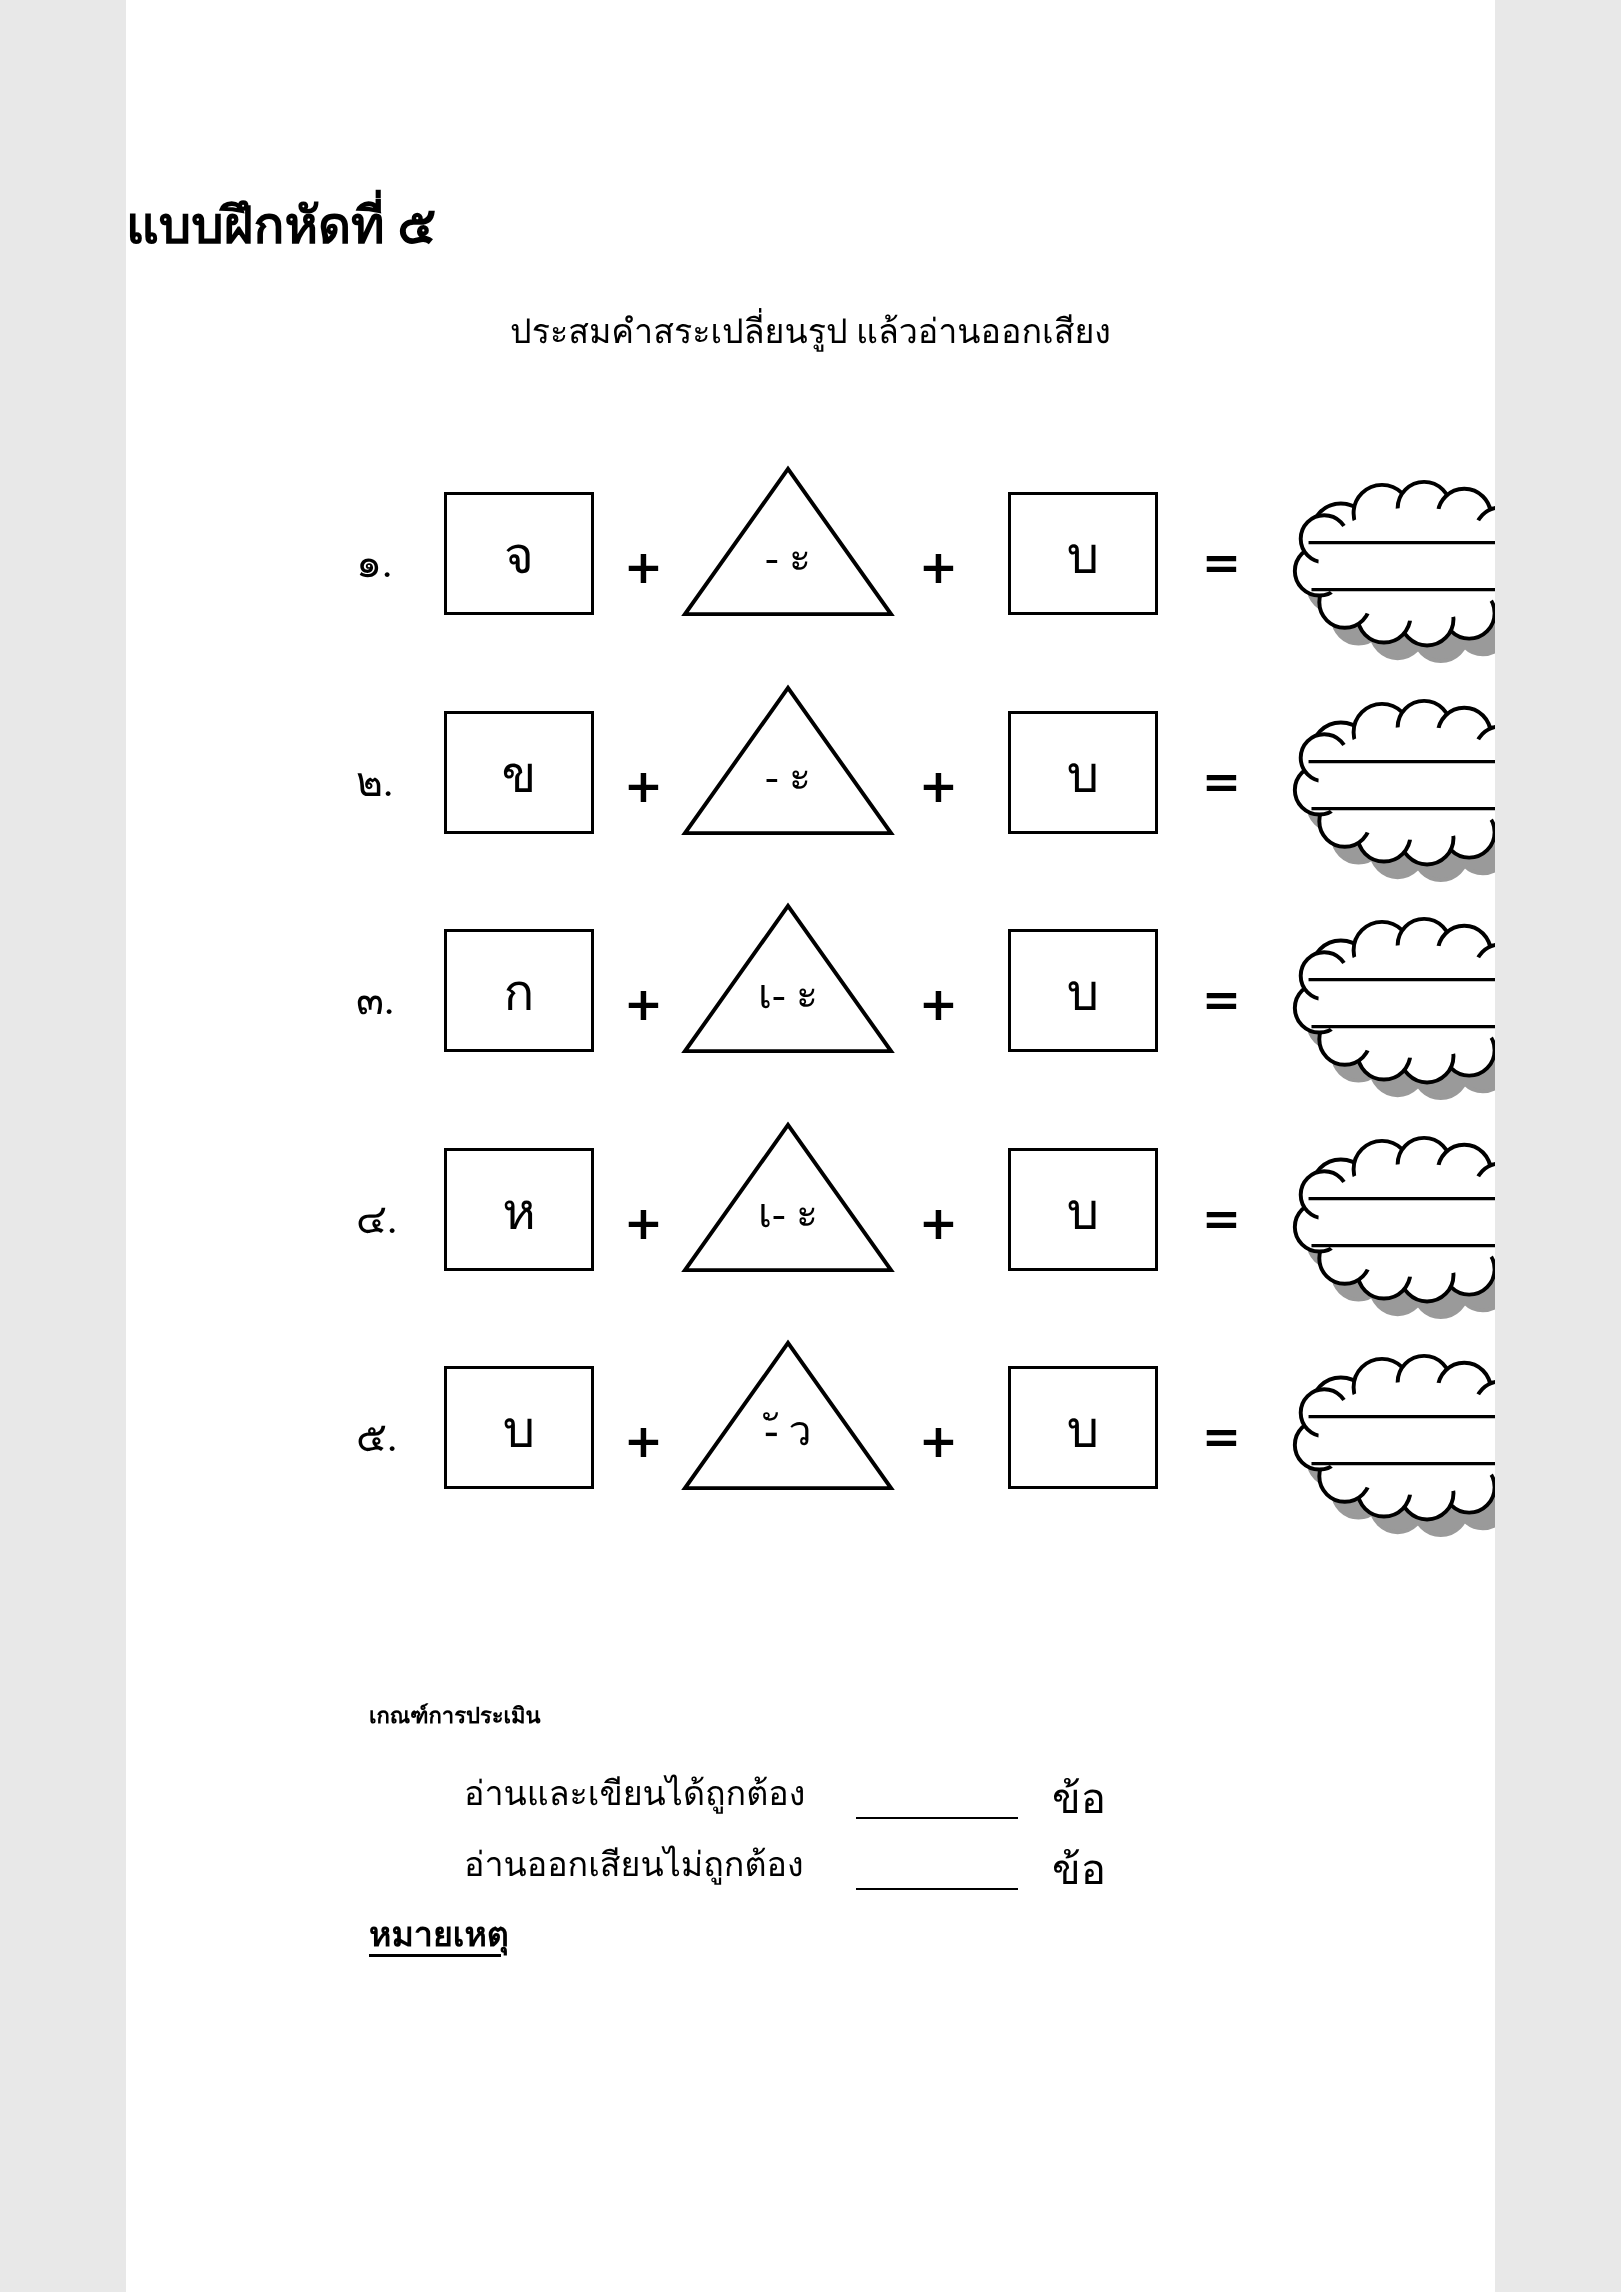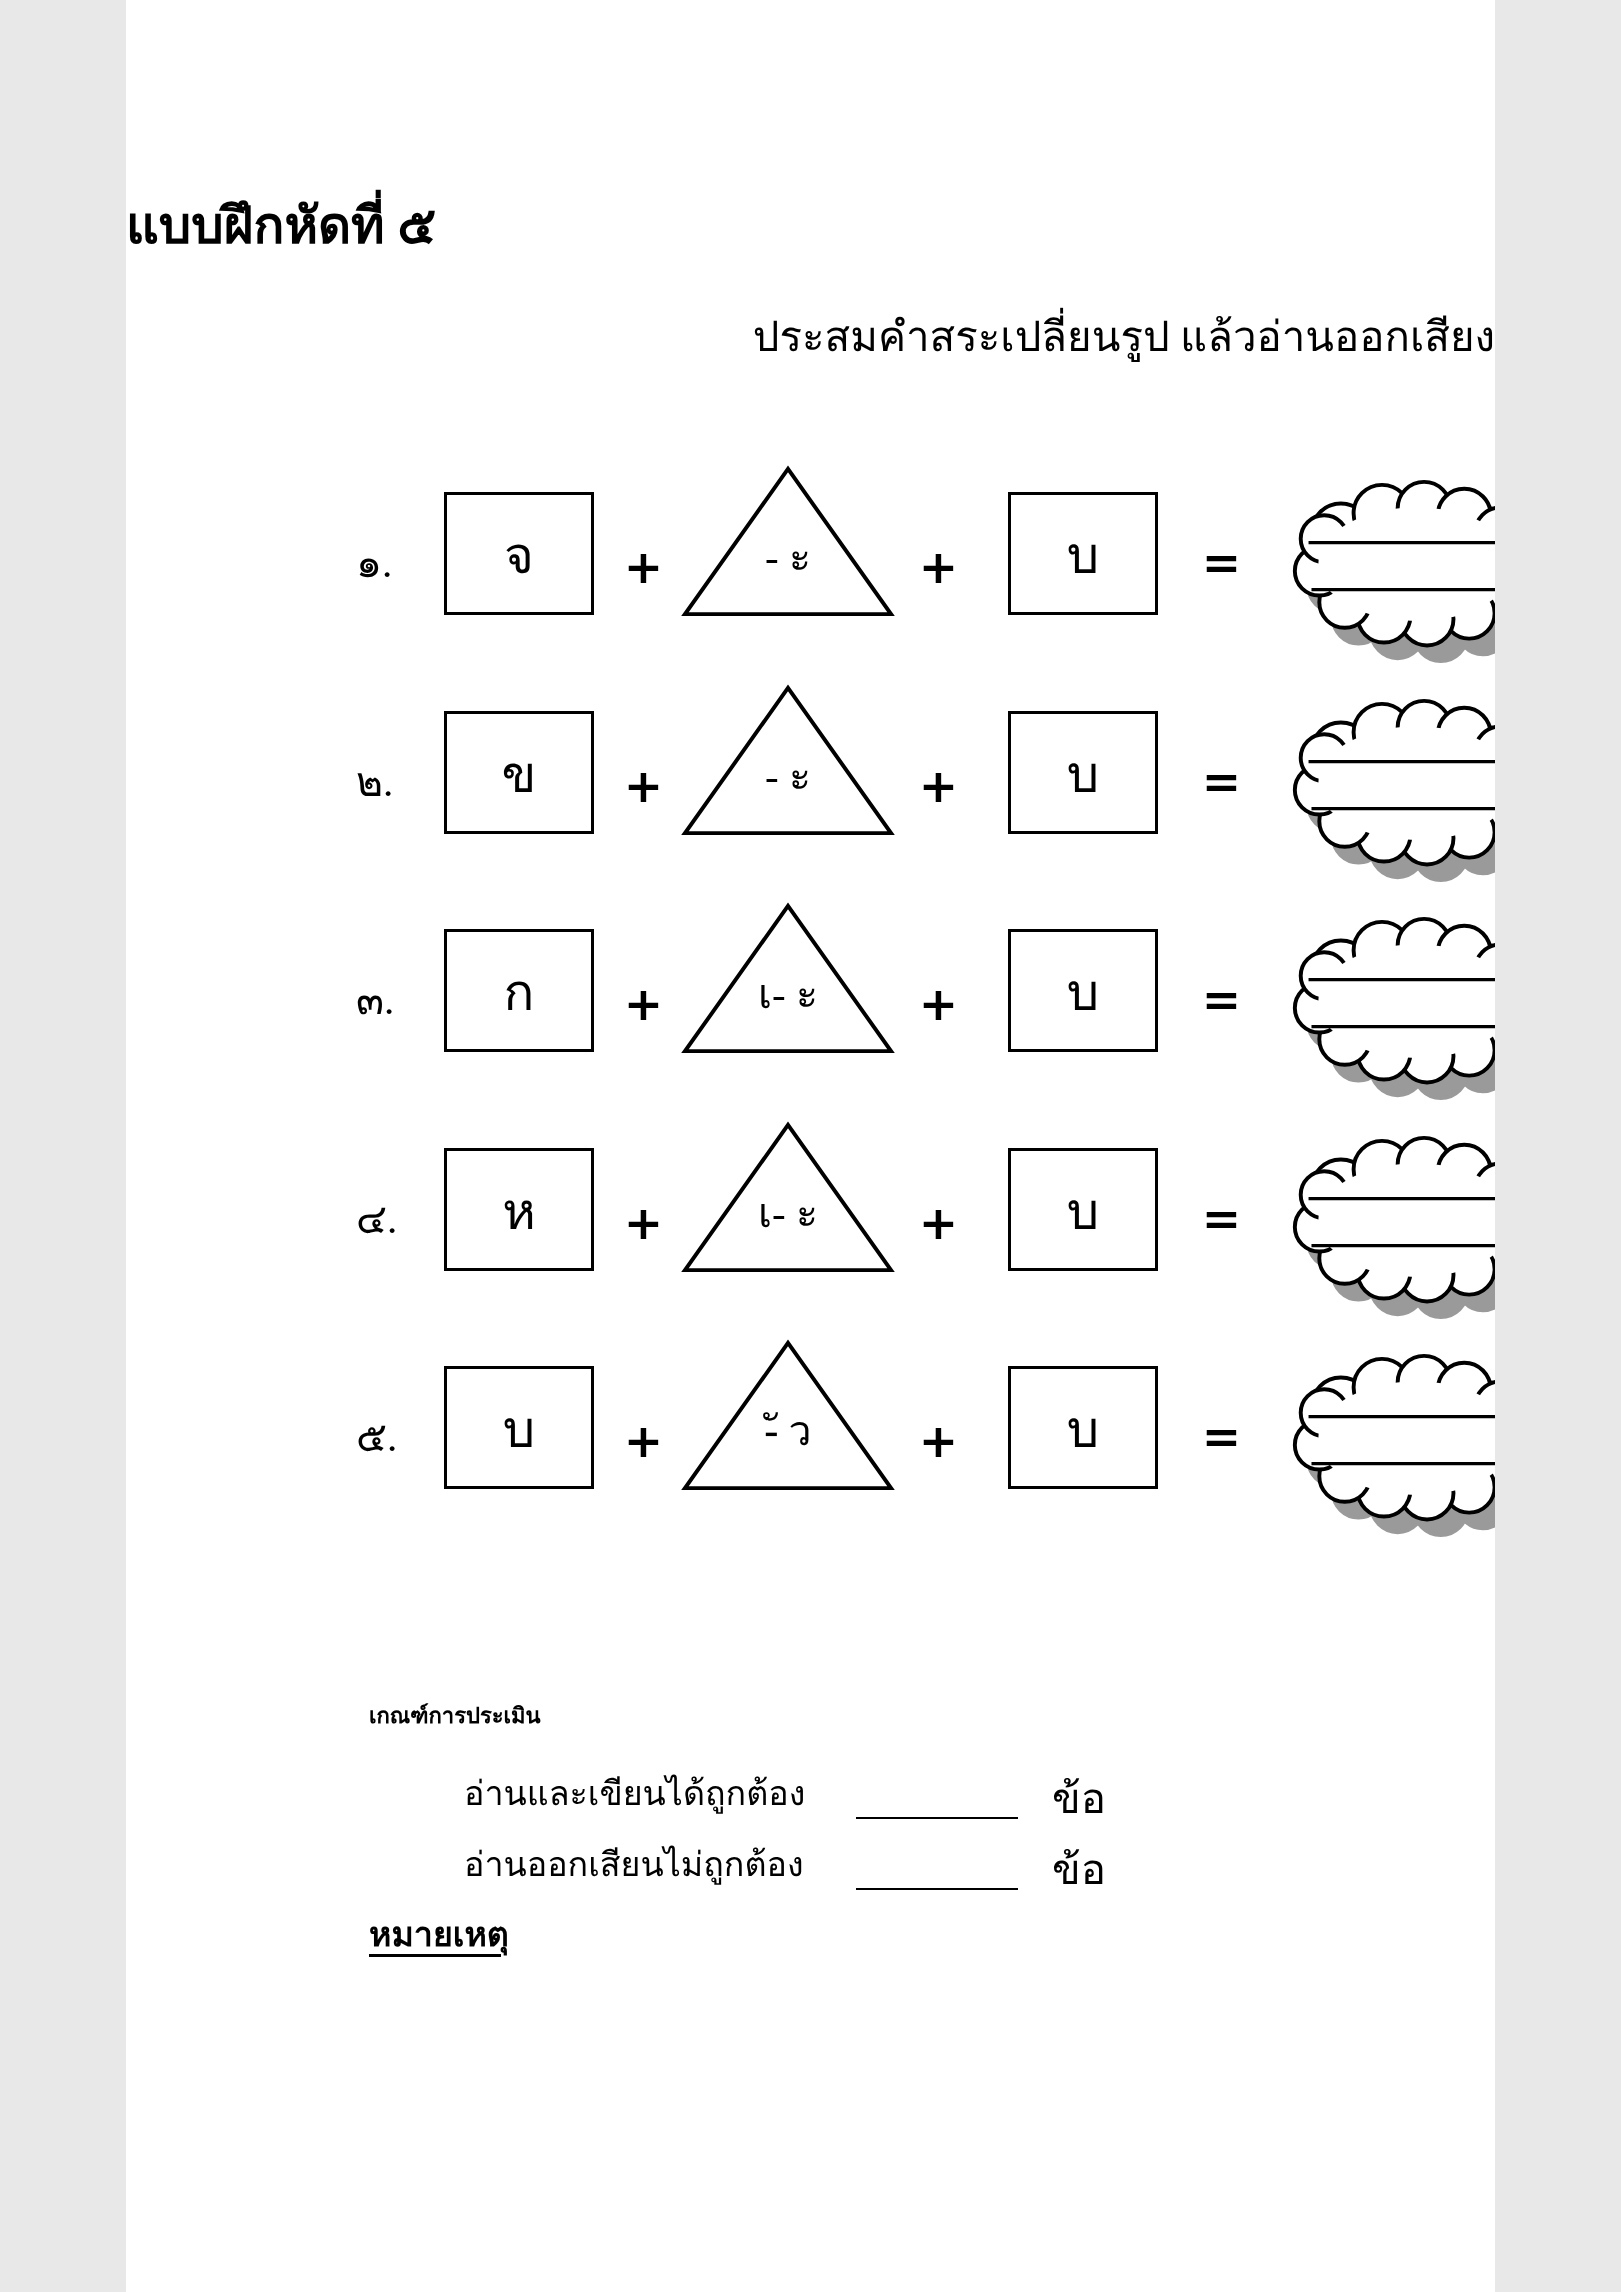--- a/index.html
+++ b/index.html
@@ -21,21 +21,21 @@
   .page-number{
     position:absolute;top:76px;left:1468px;
     font-size:29px;line-height:1.2;
   }
   .title{
     position:absolute;top:196px;left:0;right:0;
     font-size:51px;font-weight:700;line-height:1.2;
   }
   .subtitle{
     position:absolute;top:312px;left:0;right:0;
-    text-align:right;font-size:42px;font-weight:400;line-height:1.2;
+    text-align:center;font-size:34px;font-weight:400;line-height:1.2;
   }
   .row{
     position:absolute;left:0;width:1621px;height:225px;
   }
   .row-num{
     position:absolute;left:230px;top:102px;
     font-size:41px;line-height:1;
   }
   .box{
     position:absolute;top:51px;width:150px;height:123px;

